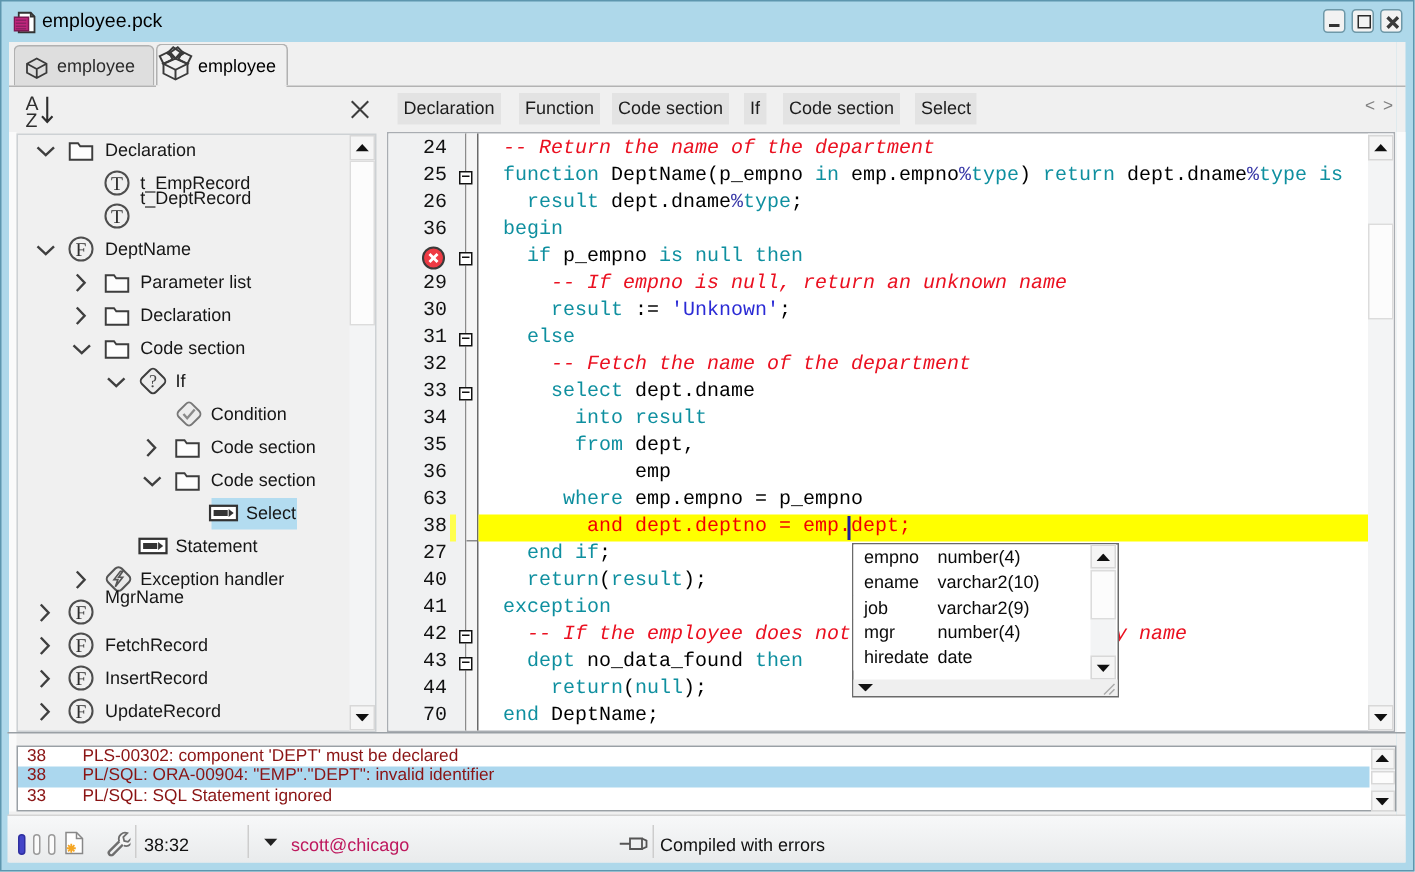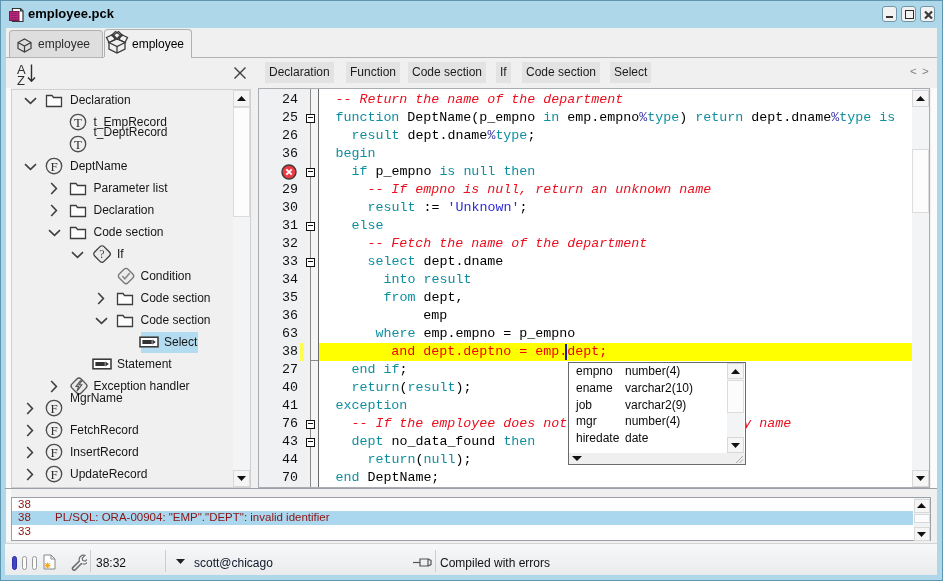--- a/index.html
+++ b/index.html
@@ -28,21 +28,21 @@
 
 <div class="abs" style="left:0;top:0;width:943px;height:581px;border:1px solid #5d96ae;box-sizing:border-box"></div>
 <div class="abs" style="left:9px;top:7px">
     <svg width="15" height="16" viewBox="0 0 15 16" style="">
       <path d="M3.5 1.5 h8 l2.5 2.5 v10.5 h-10.5 z" fill="#fff" stroke="#333" stroke-width="1.2"></path>
       <path d="M11.5 1.5 v2.5 h2.5" fill="none" stroke="#333" stroke-width="1.2"></path>
       <rect x="0.5" y="4.5" width="9.5" height="9" fill="#c0267c" stroke="#7d1953" stroke-width="1"></rect>
       <path d="M1.5 6.5 h7 M1.5 8.5 h7 M1.5 10.5 h7 M1.5 12.2 h7" stroke="#8d2063" stroke-width="1"></path>
     </svg>
   </div>
-<div class="abs" style="left:28px;top:6px;font-size:13px;font-weight:bold;color:#000">employee.pck</div>
+<div class="abs" style="left:28px;top:6px;font-size:13px;font-weight:normal;color:#000">employee.pck</div>
 
 <div class="abs" style="left:882px;top:6px;width:15px;height:16px;background:#f2f2f2;border:1px solid #6e98a8;border-radius:3px;box-sizing:border-box">
     <div style="position:absolute;left:3px;right:3px;bottom:3px;height:2.4px;background:#333"></div>
   </div>
 <div class="abs" style="left:901px;top:6px;width:15px;height:16px;background:#f2f2f2;border:1px solid #6e98a8;border-radius:3px;box-sizing:border-box">
     <div style="position:absolute;left:3px;top:3px;width:7.4px;height:7.4px;border:1.8px solid #2a2a2a;box-sizing:content-box"></div>
   </div>
 <div class="abs" style="left:920px;top:6px;width:15px;height:16px;background:#f2f2f2;border:1px solid #6e98a8;border-radius:3px;box-sizing:border-box">
     <svg width="15" height="16" viewBox="0 0 15 16" style="">
       <path d="M4 4.5 L11 11.5 M11 4.5 L4 11.5" stroke="#3a3a3a" stroke-width="2.2"></path>
@@ -323,21 +323,21 @@
 <div class="gn" style="top:235px">32</div>
 <div class="gn" style="top:253px">33</div>
 <div class="gn" style="top:271px">34</div>
 <div class="gn" style="top:289px">35</div>
 <div class="gn" style="top:307px">36</div>
 <div class="gn" style="top:325px">63</div>
 <div class="gn" style="top:343px">38</div>
 <div class="gn" style="top:361px">27</div>
 <div class="gn" style="top:379px">40</div>
 <div class="gn" style="top:397px">41</div>
-<div class="gn" style="top:415px">76</div>
+<div class="gn" style="top:415px">42</div>
 <div class="gn" style="top:433px">43</div>
 <div class="gn" style="top:451px">44</div>
 <div class="gn" style="top:469px">70</div>
   </div>
 
 <div class="abs" style="left:281px;top:164px">
     <svg width="16" height="16" viewBox="0 0 16 16" style="">
       <circle cx="8" cy="8" r="7" fill="#ee3a44" stroke="#3a3a3a" stroke-width="1.4"></circle>
       <path d="M5.3 5.3 L10.7 10.7 M10.7 5.3 L5.3 10.7" stroke="#fff" stroke-width="1.9"></path>
     </svg>
@@ -382,23 +382,23 @@
   </div>
 <div class="abs" style="left:912px;top:149px;width:17px;height:64px;background:#fcfcfc;border:1px solid #dcdcdc;box-sizing:border-box"></div>
 <div class="sbtn" style="left:912px;top:470px;width:17px;height:17px">
     <svg width="9" height="5" viewBox="0 0 9 5" style="">
       <path d="M0 0 L9 0 L4.5 5 Z" fill="#101010"></path>
     </svg>
   </div>
 
 <div class="abs" style="left:5px;top:488px;width:931.5px;height:1px;background:#9aa0a5"></div>
 <div class="abs" style="left:11px;top:497px;width:919.5px;height:44px;background:#fff;border:1px solid #9aa0a5;box-sizing:border-box"></div>
-<div class="er" style="top:498.0px;background:transparent;"><span class="en">38</span></div>
+<div class="er" style="top:498.0px;background:transparent;"><span class="en">38</span><span>PLS-00302: component 'DEPT' must be declared</span></div>
 <div class="er" style="top:511.4px;background:#abd7ee;"><span class="en">38</span><span>PL/SQL: ORA-00904: "EMP"."DEPT": invalid identifier</span></div>
-<div class="er" style="top:524.8px;background:transparent;"><span class="en">33</span></div>
+<div class="er" style="top:524.8px;background:transparent;"><span class="en">33</span><span>PL/SQL: SQL Statement ignored</span></div>
 <div class="abs" style="left:913.5px;top:498px;width:16px;height:42.5px;background:#f1f2f3"></div>
 <div class="sbtn" style="left:913.5px;top:498.5px;width:16px;height:14px">
     <svg width="9" height="5" viewBox="0 0 9 5" style="">
       <path d="M4.5 0 L9 5 L0 5 Z" fill="#101010"></path>
     </svg>
   </div>
 <div class="abs" style="left:913.5px;top:514px;width:16px;height:8.5px;background:#fcfcfc;border:1px solid #d8d8d8;box-sizing:border-box"></div>
 <div class="sbtn" style="left:913.5px;top:527px;width:16px;height:14px">
     <svg width="9" height="5" viewBox="0 0 9 5" style="">
       <path d="M0 0 L9 0 L4.5 5 Z" fill="#101010"></path>
@@ -423,21 +423,21 @@
     </svg>
   </div>
 <div class="sep" style="left:90px"></div>
 <div class="abs" style="left:96px;top:556px;font-size:12px;color:#111">38:32</div>
 <div class="sep" style="left:165px"></div>
 <div class="abs" style="left:176px;top:559px">
     <svg width="9" height="5" viewBox="0 0 9 5" style="">
       <path d="M0 0 h9 L4.5 5 Z" fill="#222"></path>
     </svg>
   </div>
-<div class="abs" style="left:194px;top:556px;font-size:12px;color:#0f172a">scott@chicago</div>
+<div class="abs" style="left:194px;top:556px;font-size:12px;color:#be185d">scott@chicago</div>
 <div class="abs" style="left:413px;top:557px">
     <svg width="19" height="11" viewBox="0 0 19 11" style="">
       <path d="M0 5.5 h7" stroke="#555" stroke-width="1.2"></path>
       <path d="M7 2 h8 v7 h-8 z" fill="none" stroke="#555" stroke-width="1.2"></path>
       <path d="M15 2 l3 1.4 v4.2 l-3 1.4" fill="none" stroke="#555" stroke-width="1.2"></path>
     </svg>
   </div>
 <div class="sep" style="left:435px"></div>
 <div class="abs" style="left:440px;top:556px;font-size:12px;color:#111">Compiled with errors</div>
 

